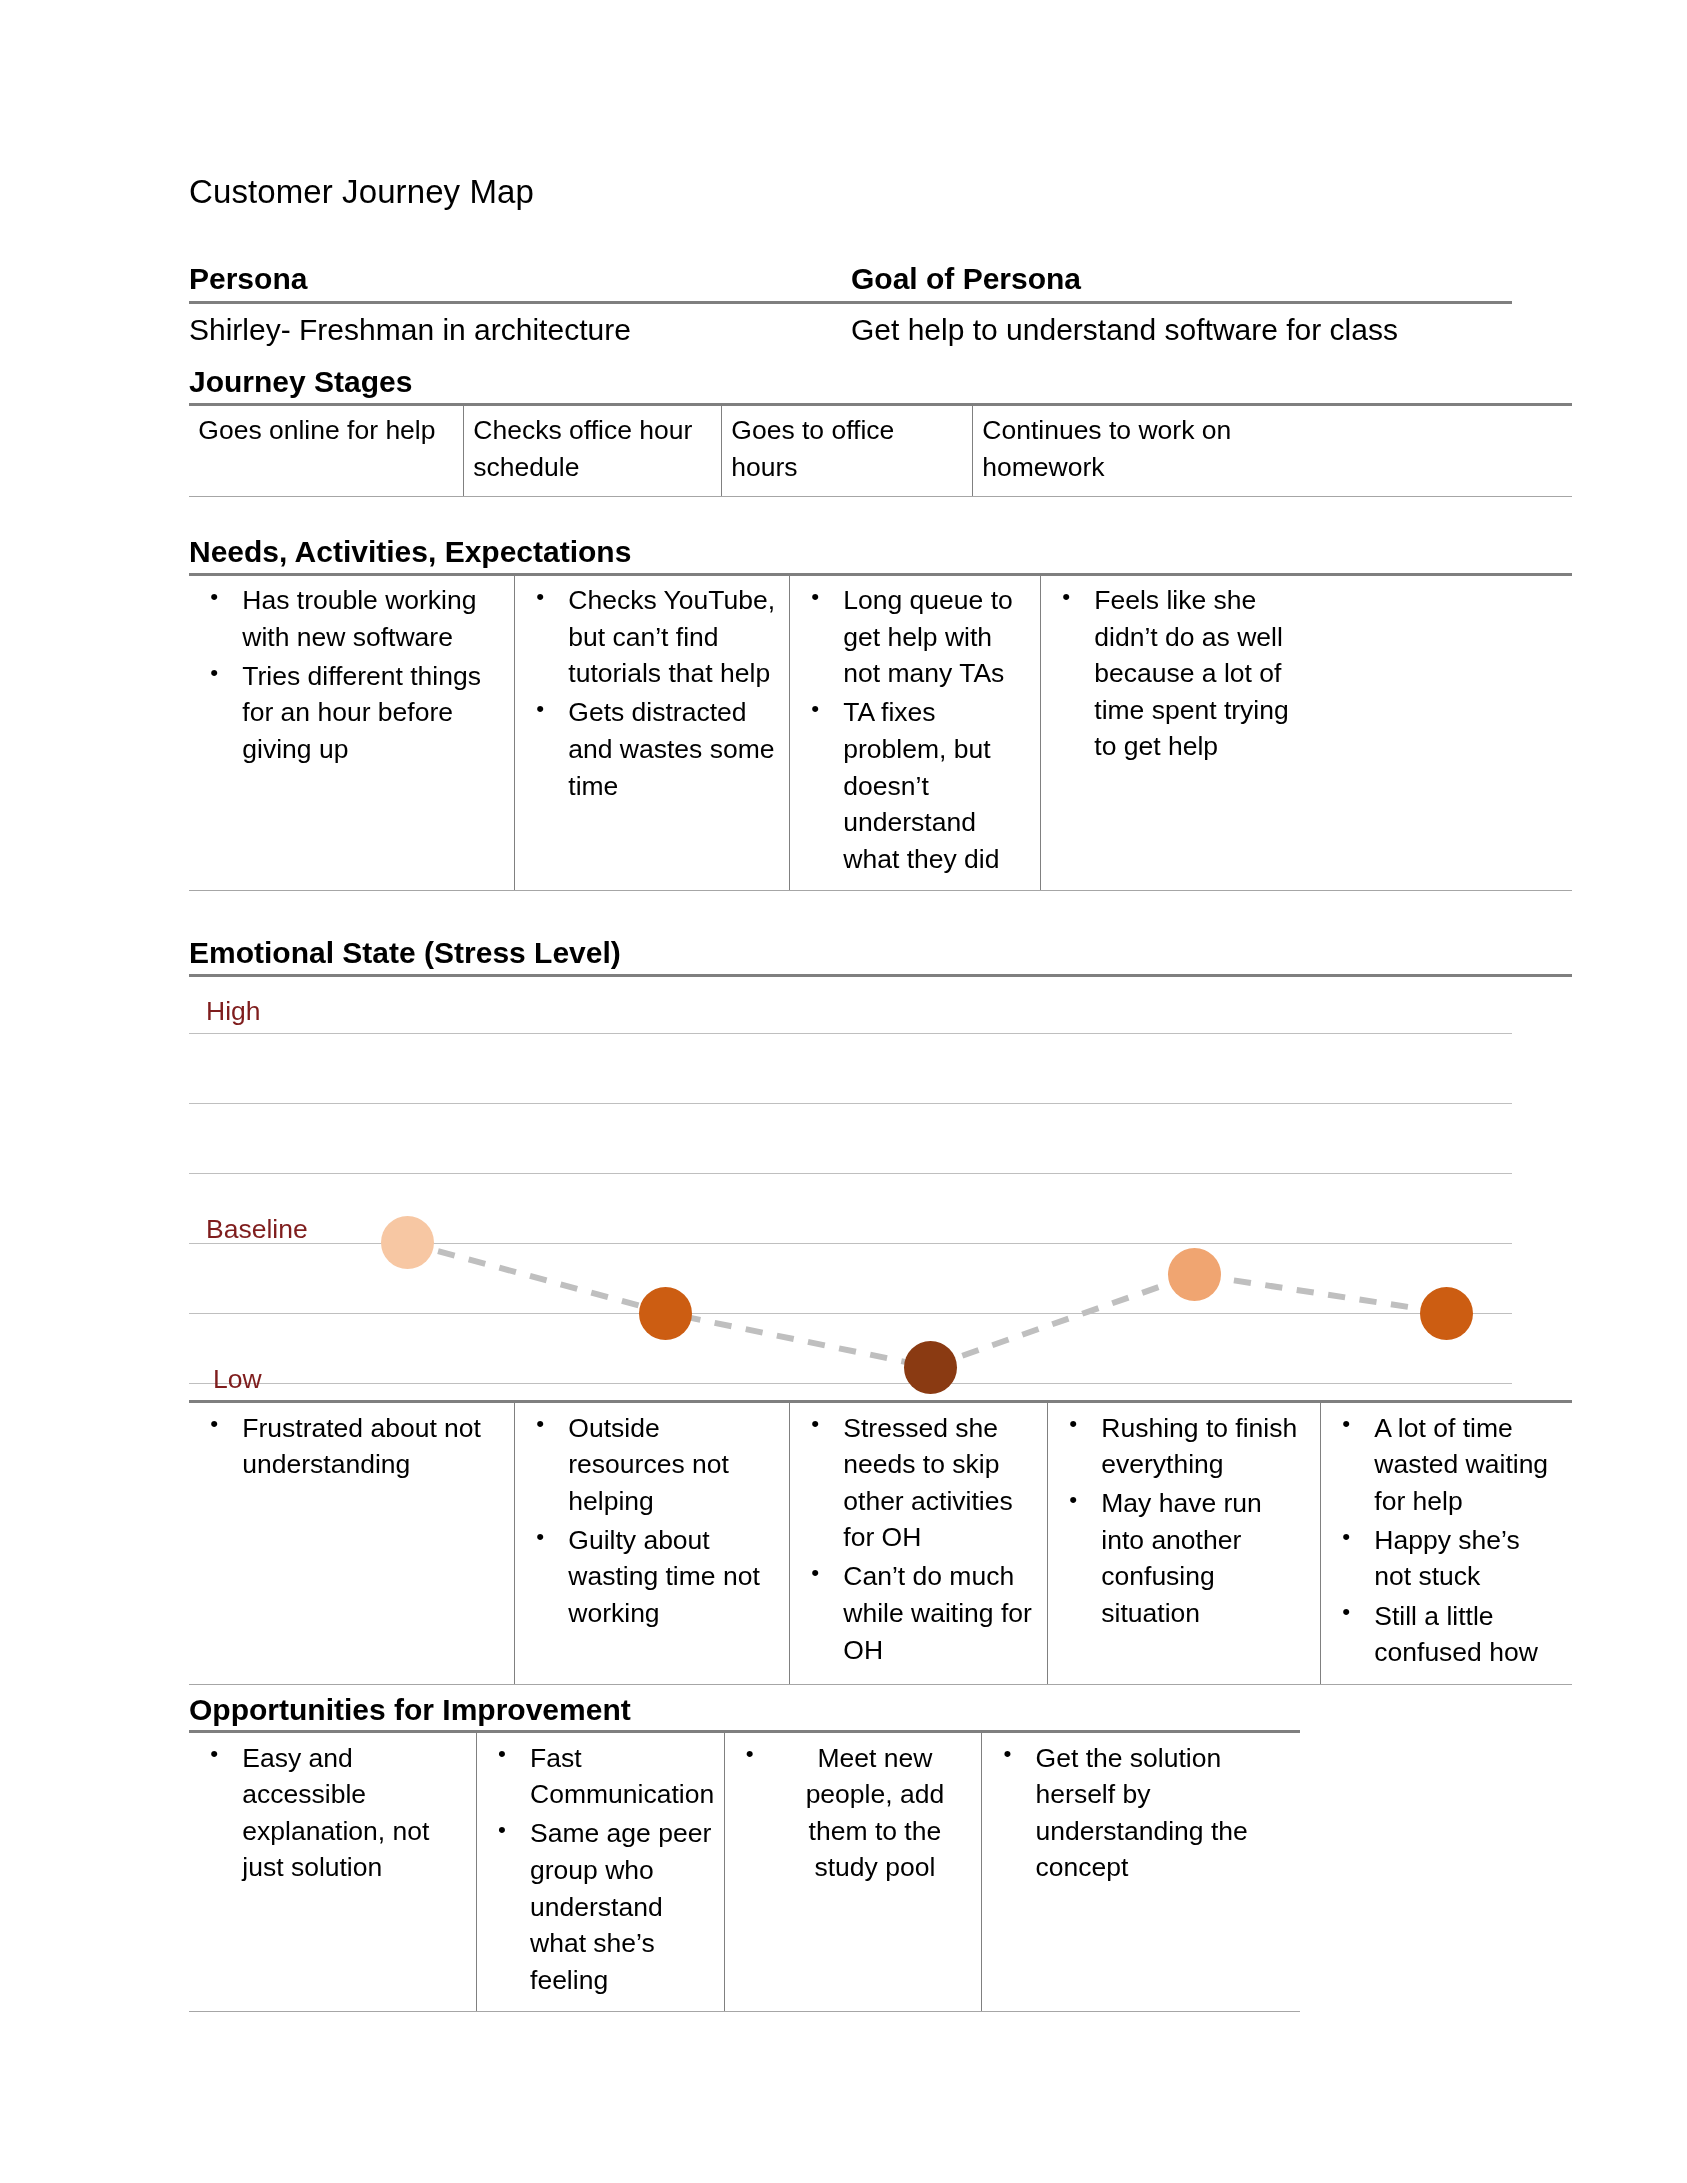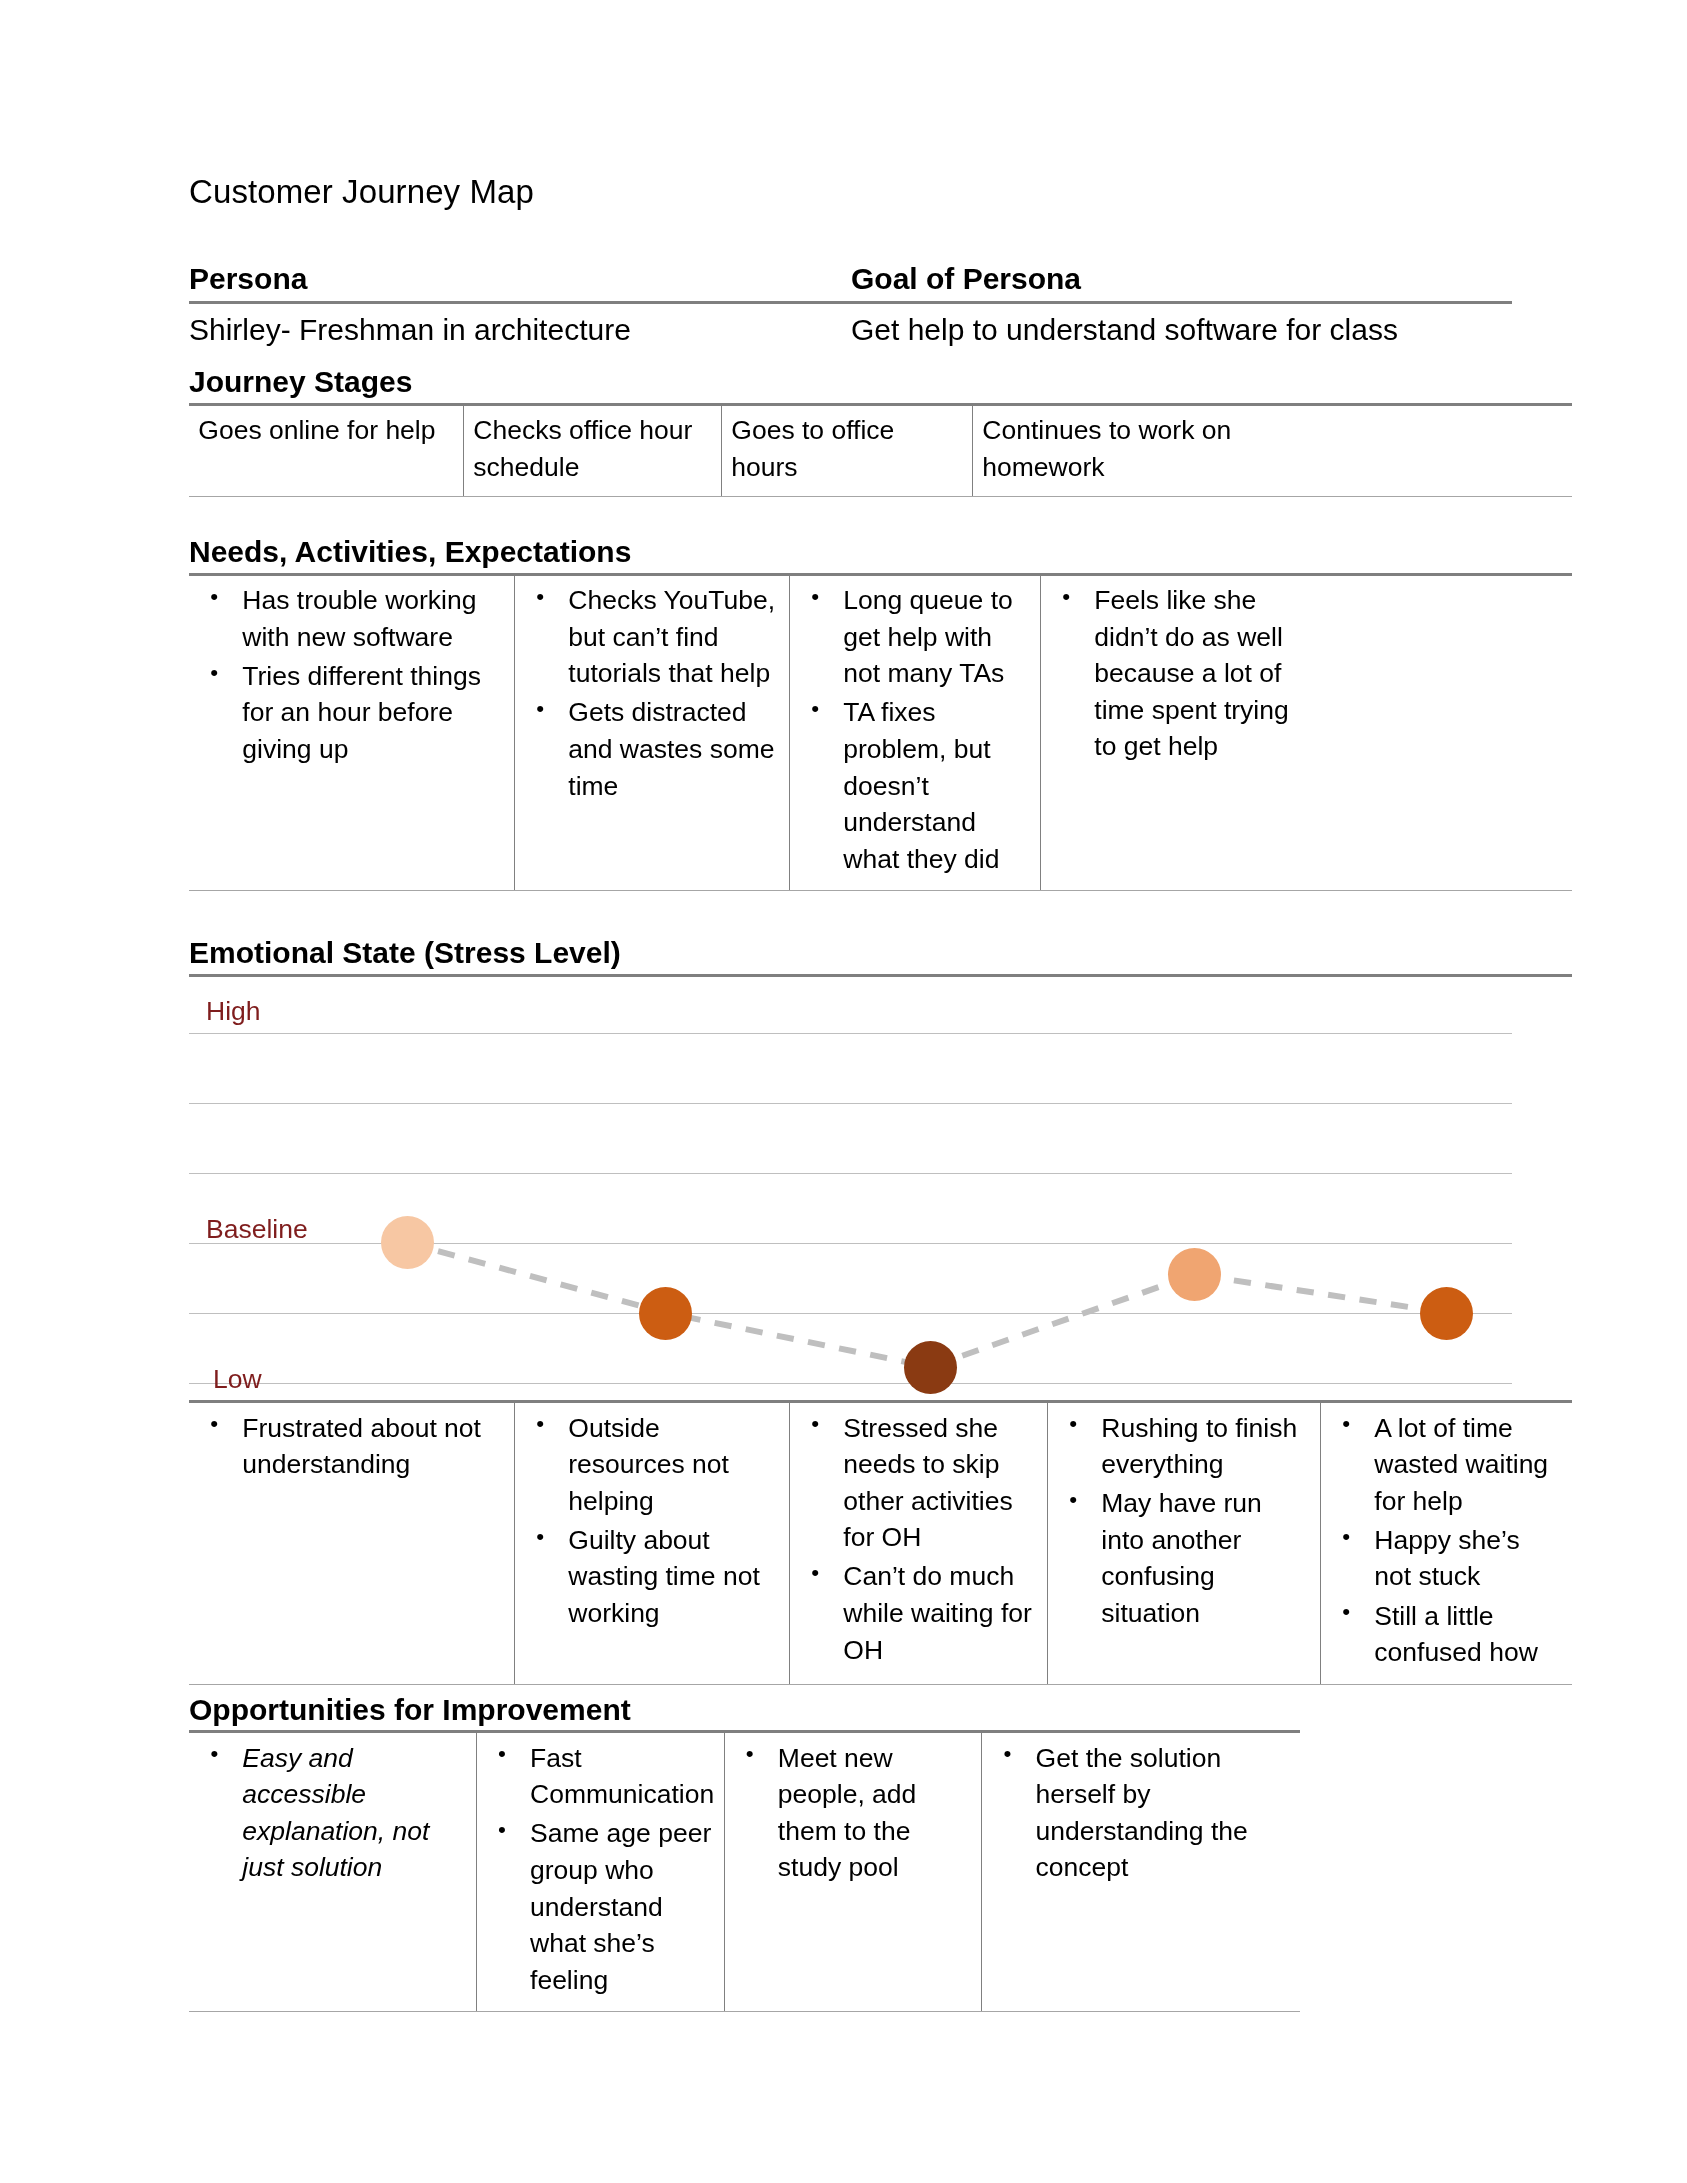--- a/index.html
+++ b/index.html
@@ -90,23 +90,23 @@
 
   
   .w1 { width: 326px; }
   .w2 { width: 275px; }
   .w3 { width: 258px; }
   .w4 { width: 251px; }
   .w5 { width: 273px; }
 
   
   .tbl.opps { width: 1111px; }
-  .o1 { width: 288px; font-style: italic; }
+  .o1 { width: 288px; }
   .o2 { width: 248px; }
-  .o3 { width: 258px; }
+  .o3 { width: 258px; text-align: center; }
   .o4 { width: 318px; }
 
   ul.bul {
     margin: 0;
     padding: 0 0 0 44px;
     list-style: none;
   }
   ul.bul li {
     position: relative;
     margin: 0 0 2.6px 0;

